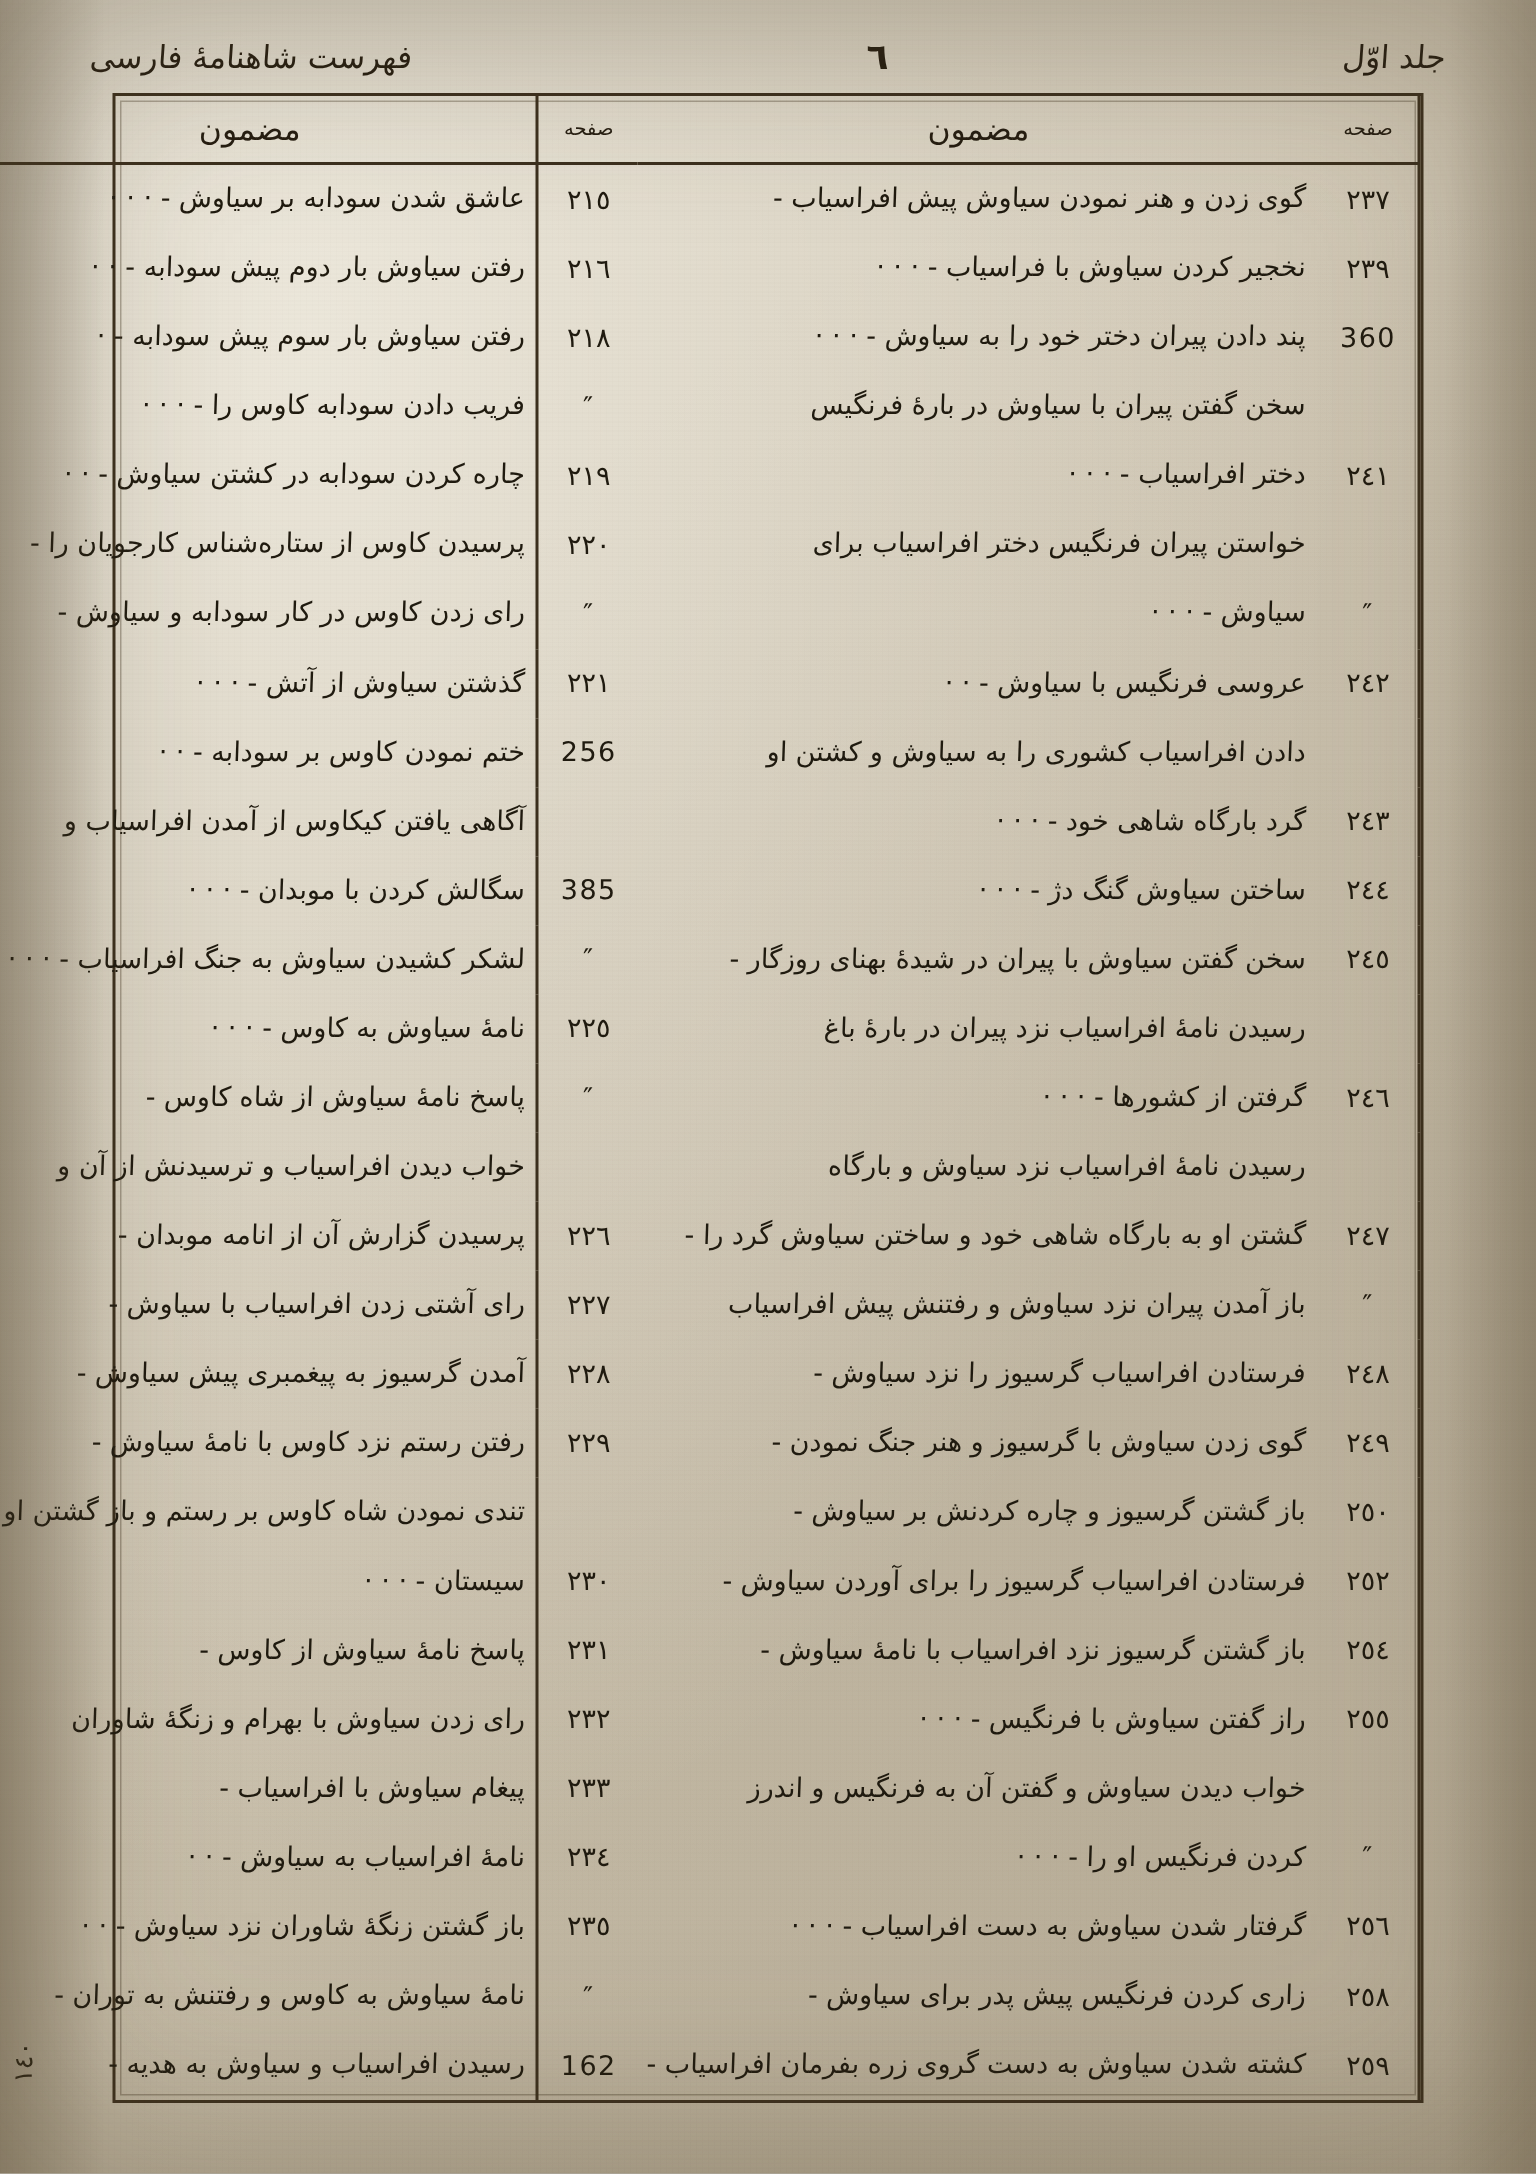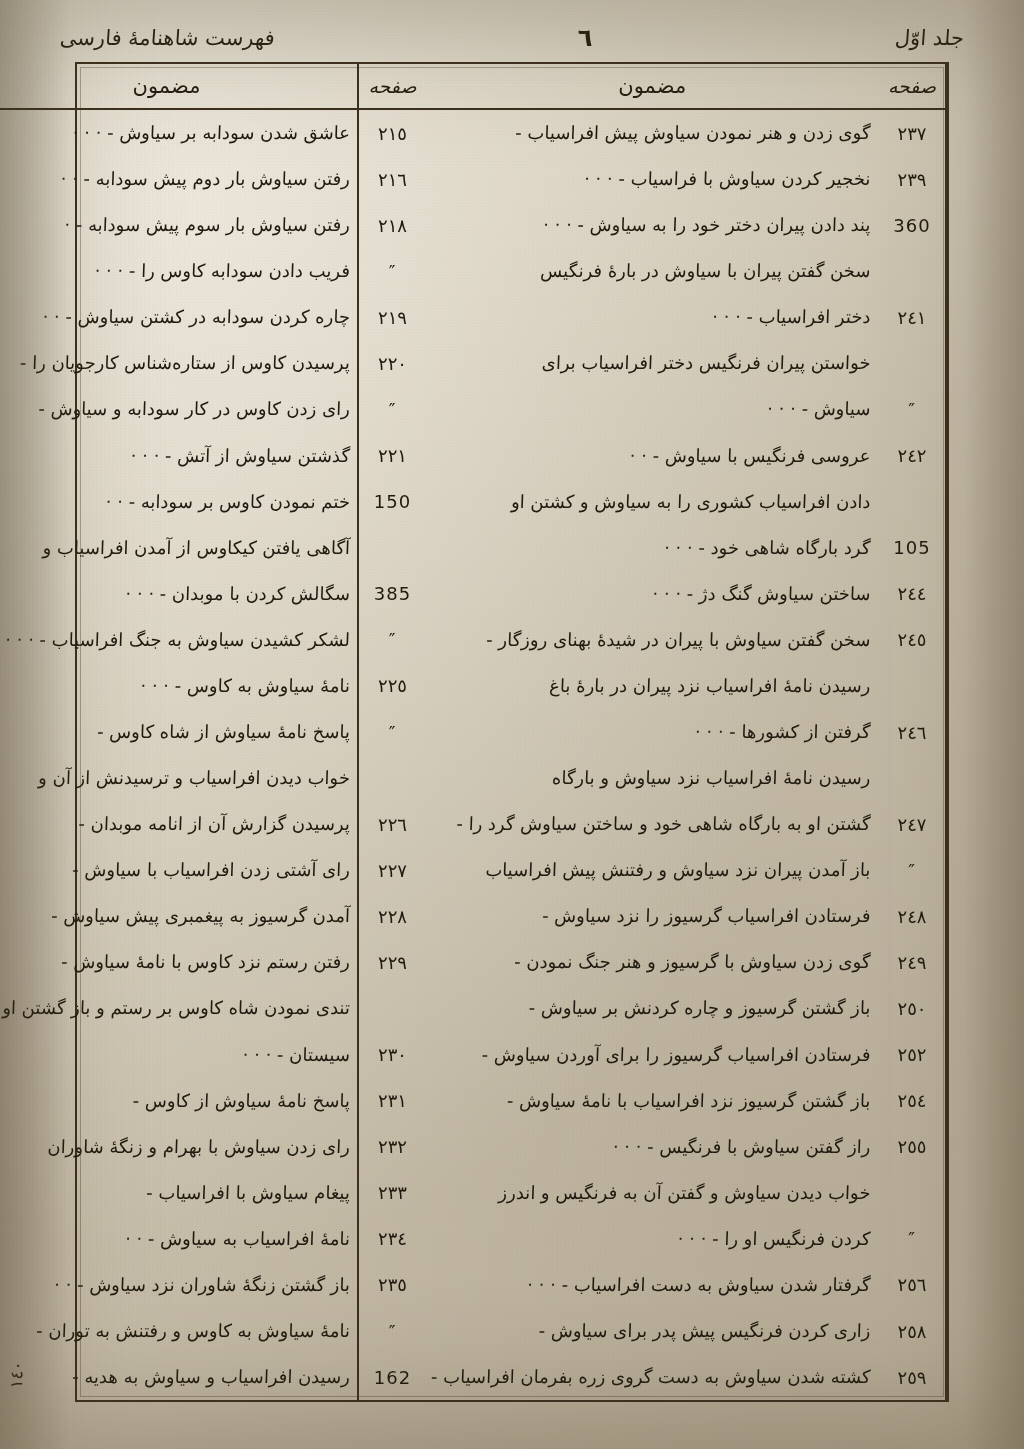--- a/index.html
+++ b/index.html
@@ -107,23 +107,22 @@
     justify-content: center;
     font-size: 21px;
     color: #241c10;
   }
   .colhead .h-page {
     flex: 0 0 66px;
     border-left: 2px solid #3b2f1d;
     display: flex;
     align-items: center;
     justify-content: center;
-    font-size: 19px;
+    font-size: 13px;
     color: #241c10;
-    font-style: italic;
   }
   .col.left .colhead .h-page {
     border-left: none;
     border-right: 2px solid #3b2f1d;
   }
   .rows {
     flex: 1 1 auto;
     display: flex;
     flex-direction: column;
   }
@@ -236,21 +235,21 @@
           </div>
           <div class="row">
             <div class="cell-page">٢٤٢</div>
             <div class="cell-subject">عروسی فرنگیس با سیاوش - · ·</div>
           </div>
           <div class="row">
             <div class="cell-page"></div>
             <div class="cell-subject">دادن افراسیاب کشوری را به سیاوش و کشتن او</div>
           </div>
           <div class="row">
-            <div class="cell-page">105</div>
+            <div class="cell-page">٢٤٣</div>
             <div class="cell-subject">گرد بارگاه شاهی خود - · · ·</div>
           </div>
           <div class="row">
             <div class="cell-page">٢٤٤</div>
             <div class="cell-subject">ساختن سیاوش گنگ دژ - · · ·</div>
           </div>
           <div class="row">
             <div class="cell-page">٢٤٥</div>
             <div class="cell-subject">سخن گفتن سیاوش با پیران در شیدهٔ بهنای روزگار -</div>
           </div>
@@ -353,21 +352,21 @@
           </div>
           <div class="row">
             <div class="cell-page">″</div>
             <div class="cell-subject">رای زدن کاوس در کار سودابه و سیاوش -</div>
           </div>
           <div class="row">
             <div class="cell-page">٢٢١</div>
             <div class="cell-subject">گذشتن سیاوش از آتش - · · ·</div>
           </div>
           <div class="row">
-            <div class="cell-page">150</div>
+            <div class="cell-page">256</div>
             <div class="cell-subject">ختم نمودن کاوس بر سودابه - · ·</div>
           </div>
           <div class="row">
             <div class="cell-page"></div>
             <div class="cell-subject">آگاهی یافتن کیکاوس از آمدن افراسیاب و</div>
           </div>
           <div class="row">
             <div class="cell-page">385</div>
             <div class="cell-subject">سگالش کردن با موبدان - · · ·</div>
           </div>

